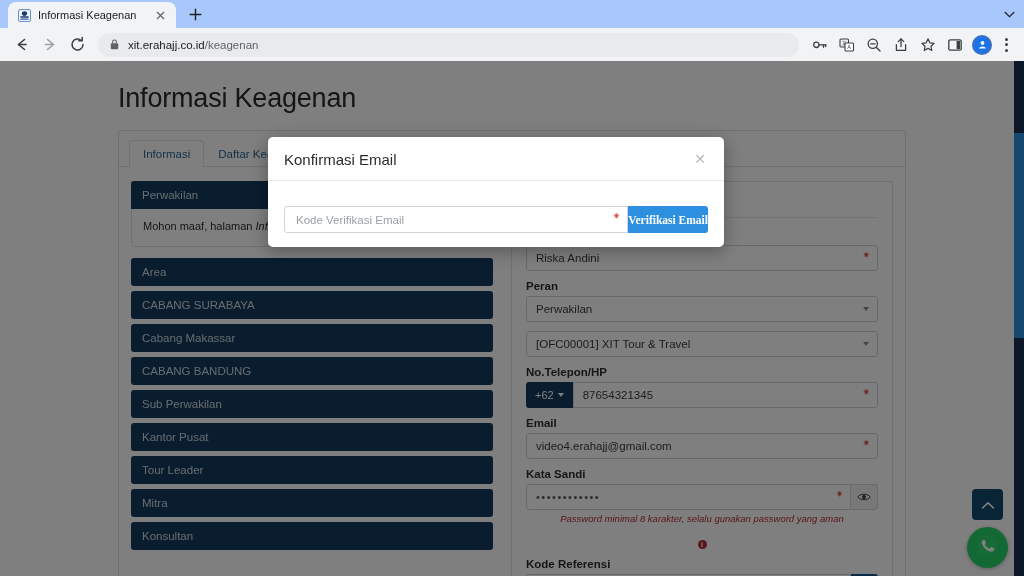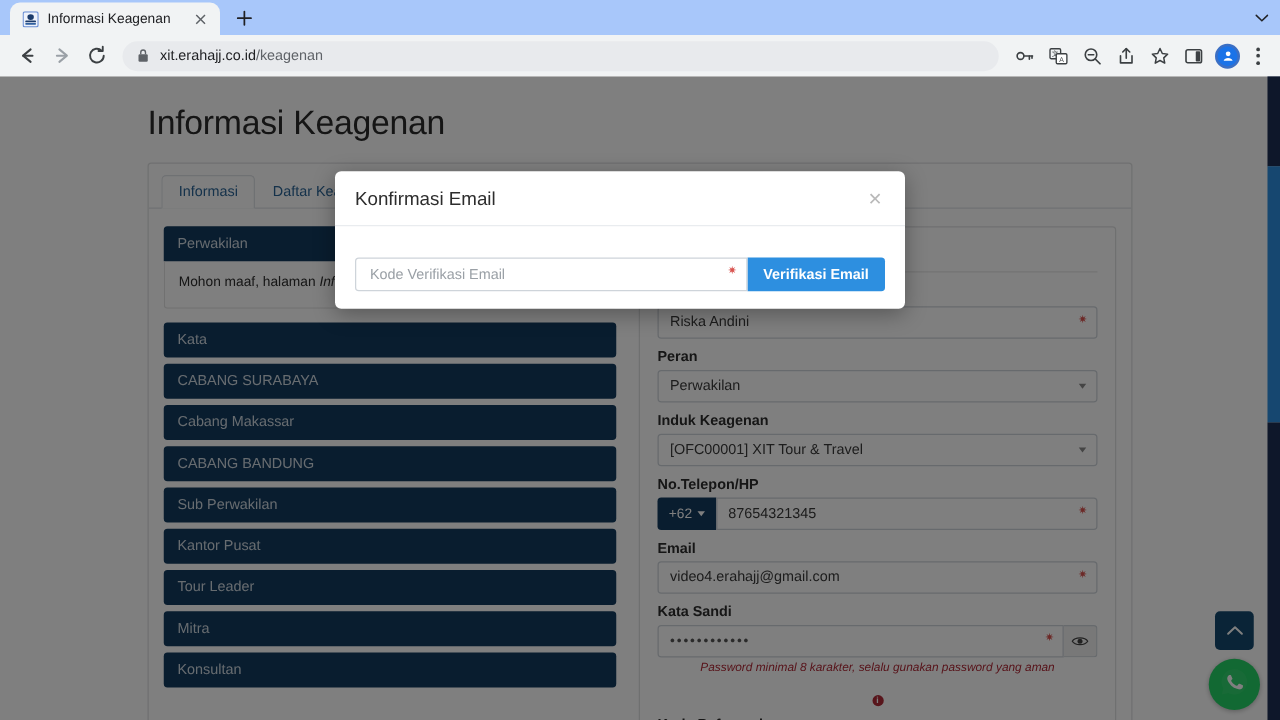--- a/index.html
+++ b/index.html
@@ -205,22 +205,22 @@
   .modal-text { font-size:11.5px; color:#2d2d2d; line-height:1.62; }
   .modal-text b { font-weight:bold; }
   .modal-form { display:flex; margin-top:12px; }
   .modal-input {
     flex:1; position:relative; height:27px; border:1px solid #ced4da;
     border-radius:3px 0 0 3px; background:#fff; display:flex; align-items:center;
     padding:0 11px; font-size:11.5px; color:#9aa0a6;
   }
   .btn-verify {
     background:#2d8fe0; color:#fff; border:none; font-size:11.5px;
-    padding:0 13px; border-radius:0 3px 3px 0; height:27px; cursor:pointer;
-    font-family:Liberation Sans, sans-serif; white-space:nowrap; font-weight:bold;
+    padding:0 0; border-radius:0 3px 3px 0; height:27px; cursor:pointer;
+    font-family:Liberation Serif, serif; white-space:nowrap; font-weight:bold;
   }
 </style>
 </head>
 <body>
 
 <div id="browser">
 
   <div class="tabstrip">
     <div class="tab">
       <span class="tab-favicon">
@@ -356,21 +356,21 @@
 
             <div class="col-left">
               <div class="panel-head">
                 <span>Perwakilan</span>
               </div>
               <div class="alert-box">
                 <span>Mohon maaf, halaman </span><em>Informasi</em><span> dalam pengembangan</span>
               </div>
 
               <div class="list-stack">
-                <div class="list-item"><span>Kata</span></div>
+                <div class="list-item"><span>Area</span></div>
                 <div class="list-item"><span>CABANG SURABAYA</span></div>
                 <div class="list-item"><span>Cabang Makassar</span></div>
                 <div class="list-item"><span>CABANG BANDUNG</span></div>
                 <div class="list-item"><span>Sub Perwakilan</span></div>
                 <div class="list-item"><span>Kantor Pusat</span></div>
                 <div class="list-item"><span>Tour Leader</span></div>
                 <div class="list-item"><span>Mitra</span></div>
                 <div class="list-item"><span>Konsultan</span></div>
 
               </div>
@@ -390,21 +390,20 @@
 
                 <div class="fgroup">
                   <label class="flabel">Peran</label>
                   <div class="fctl">
                     <span>Perwakilan</span>
                     <span class="caret"></span>
                   </div>
                 </div>
 
                 <div class="fgroup">
-                  <label class="flabel">Induk Keagenan</label>
                   <div class="fctl">
                     <span>[OFC00001] XIT Tour &amp; Travel</span>
                     <span class="caret"></span>
                   </div>
                 </div>
 
                 <div class="fgroup">
                   <label class="flabel">No.Telepon/HP</label>
                   <div class="input-group">
                     <div class="prefix">

